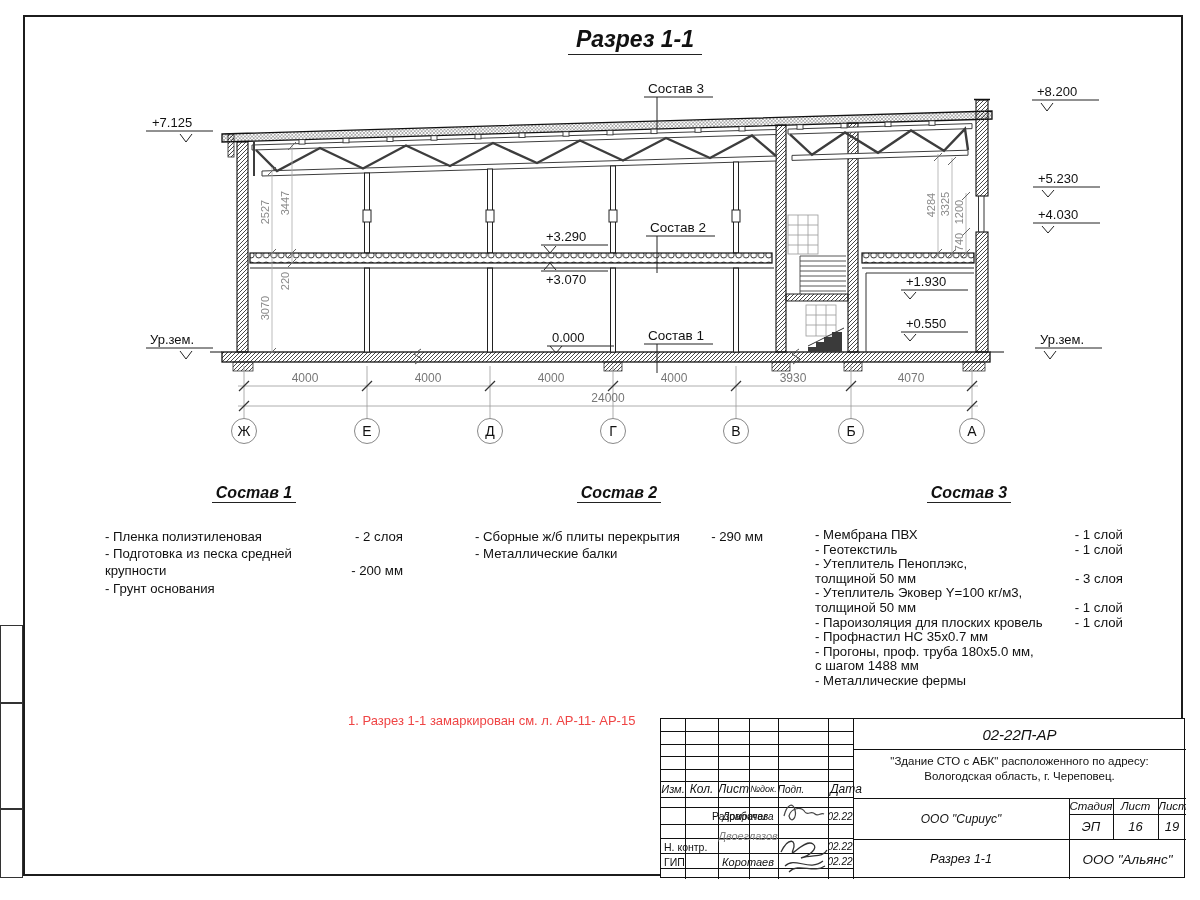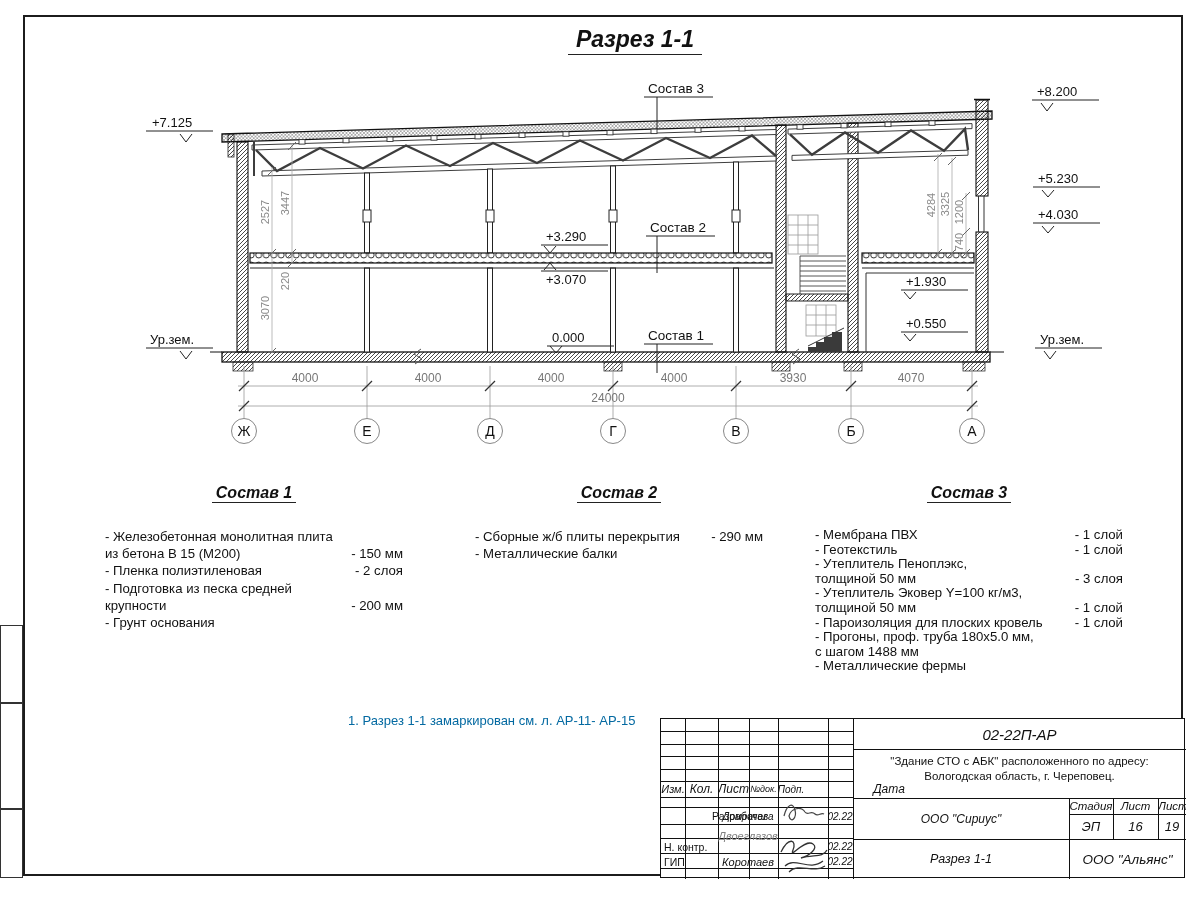--- a/index.html
+++ b/index.html
@@ -15,21 +15,21 @@
   
   .spec{position:absolute;font-size:13.2px;}
   .spec-title{text-align:center;font-size:16px;font-style:italic;font-weight:bold;margin-bottom:26px;}
   .spec-title span{border-bottom:1.3px solid #222;padding:0 4px 1px 4px;}
   .spec-item{display:flex;}
   .spec-text{white-space:pre-line;}
   .spec-val{margin-left:auto;align-self:flex-end;white-space:nowrap;}
   .lh-a .spec-item{line-height:17.2px;}
   .lh-b .spec-item{line-height:17px;}
   .lh-c .spec-item{line-height:14.6px;}
-  .note{position:absolute;left:348px;top:713px;font-size:13px;color:#0369a1;}
+  .note{position:absolute;left:348px;top:713px;font-size:13px;color:#ef4444;}
   
   .tb{position:absolute;left:660px;top:718px;width:525px;height:160px;
       border:1.8px solid #111;box-sizing:border-box;background:#fff;}
   .tb .vl{position:absolute;top:0;width:0;border-left:1.2px solid #111;}
   .tb .hl{position:absolute;height:0;border-top:1px solid #111;}
   .tb .cell{position:absolute;overflow:hidden;}
   .c{display:flex;align-items:center;justify-content:center;text-align:right;font-style:italic;}
   .sig{position:absolute;}
   .gray{color:#808080;}
 </style>
@@ -327,25 +327,20 @@
       </g>
       <text x="648" y="93">Состав 3</text>
       <text x="650" y="232">Состав 2</text>
       <text x="648" y="340">Состав 1</text>
     </g>
   </svg>
 
   <div class="spec lh-a" style="left:105px;top:484px;width:298px;">
     <div class="spec-title"><span>Состав 1</span></div>
     <div class="spec-item">
-      <div class="spec-text">- Железобетонная  монолитная плита
-  из бетона В 15 (М200)</div>
-      <div class="spec-val">- 150 мм</div>
-    </div>
-    <div class="spec-item">
       <div class="spec-text">- Пленка полиэтиленовая</div>
       <div class="spec-val">-  2 слоя</div>
     </div>
     <div class="spec-item">
       <div class="spec-text">- Подготовка из песка средней
   крупности</div>
       <div class="spec-val">- 200 мм</div>
     </div>
     <div class="spec-item">
       <div class="spec-text">- Грунт основания</div>
@@ -381,20 +376,24 @@
       <div class="spec-val">- 3 слоя</div>
     </div>
     <div class="spec-item">
       <div class="spec-text">- Утеплитель Эковер Y=100 кг/м3,
   толщиной 50 мм</div>
       <div class="spec-val">- 1 слой</div>
     </div>
     <div class="spec-item">
       <div class="spec-text">- Пароизоляция для плоских кровель</div>
       <div class="spec-val">- 1 слой</div>
+    </div>
+    <div class="spec-item">
+      <div class="spec-text">- Профнастил НС 35х0.7 мм</div>
+      <div class="spec-val"></div>
     </div>
     <div class="spec-item">
       <div class="spec-text">- Прогоны, проф. труба 180х5.0 мм,
   с шагом 1488 мм</div>
       <div class="spec-val"></div>
     </div>
     <div class="spec-item">
       <div class="spec-text">- Металлические фермы</div>
       <div class="spec-val"></div>
     </div>
@@ -428,21 +427,21 @@
     <div class="hl" style="top:30px;left:192px;width:333px;border-top-width:1.4px;"></div>
     <div class="hl" style="top:79px;left:192px;width:333px;border-top-width:1.4px;"></div>
     <div class="hl" style="top:95px;left:408px;width:117px;"></div>
     <div class="hl" style="top:120px;left:192px;width:333px;border-top-width:1.4px;"></div>
 
     <div class="cell c" style="left:0;top:62px;width:24px;height:16px;font-size:11px;">Изм.</div>
     <div class="cell c" style="left:24px;top:62px;width:33px;height:16px;font-size:12px;">Кол.</div>
     <div class="cell c" style="left:57px;top:62px;width:31px;height:16px;font-size:12px;">Лист</div>
     <div class="cell c" style="left:88px;top:62px;width:29px;height:16px;font-size:9px;">№док.</div>
     <div class="cell c" style="left:117px;top:62px;width:26px;height:16px;font-size:10px;">Подп.</div>
-    <div class="cell c" style="left:167px;top:62px;width:36px;height:16px;font-size:12px;padding-left:43px;">Дата</div>
+    <div class="cell c" style="left:167px;top:62px;width:36px;height:16px;font-size:12px;">Дата</div>
 
     <div class="cell" style="left:3px;top:91px;width:55px;font-size:10.5px;padding-left:48px;">Разработал</div>
     <div class="cell c" style="left:57px;top:89px;width:60px;height:16px;font-size:10px;">Домрачева</div>
     <div class="cell c" style="left:166px;top:91px;width:26px;height:13px;font-size:10px;">02.22</div>
     <div class="cell" style="left:3px;top:122px;width:55px;font-size:10.5px;">Н. контр.</div>
     <div class="cell c gray" style="left:57px;top:109px;width:60px;height:16px;font-size:11px;">Двоеглазов</div>
     <div class="cell c" style="left:166px;top:121px;width:26px;height:13px;font-size:10px;">02.22</div>
     <div class="cell" style="left:3px;top:137px;width:55px;font-size:10.5px;">ГИП</div>
     <div class="cell c" style="left:57px;top:135px;width:60px;height:16px;font-size:11px;">Коротаев</div>
     <div class="cell c" style="left:166px;top:136px;width:26px;height:13px;font-size:10px;">02.22</div>

